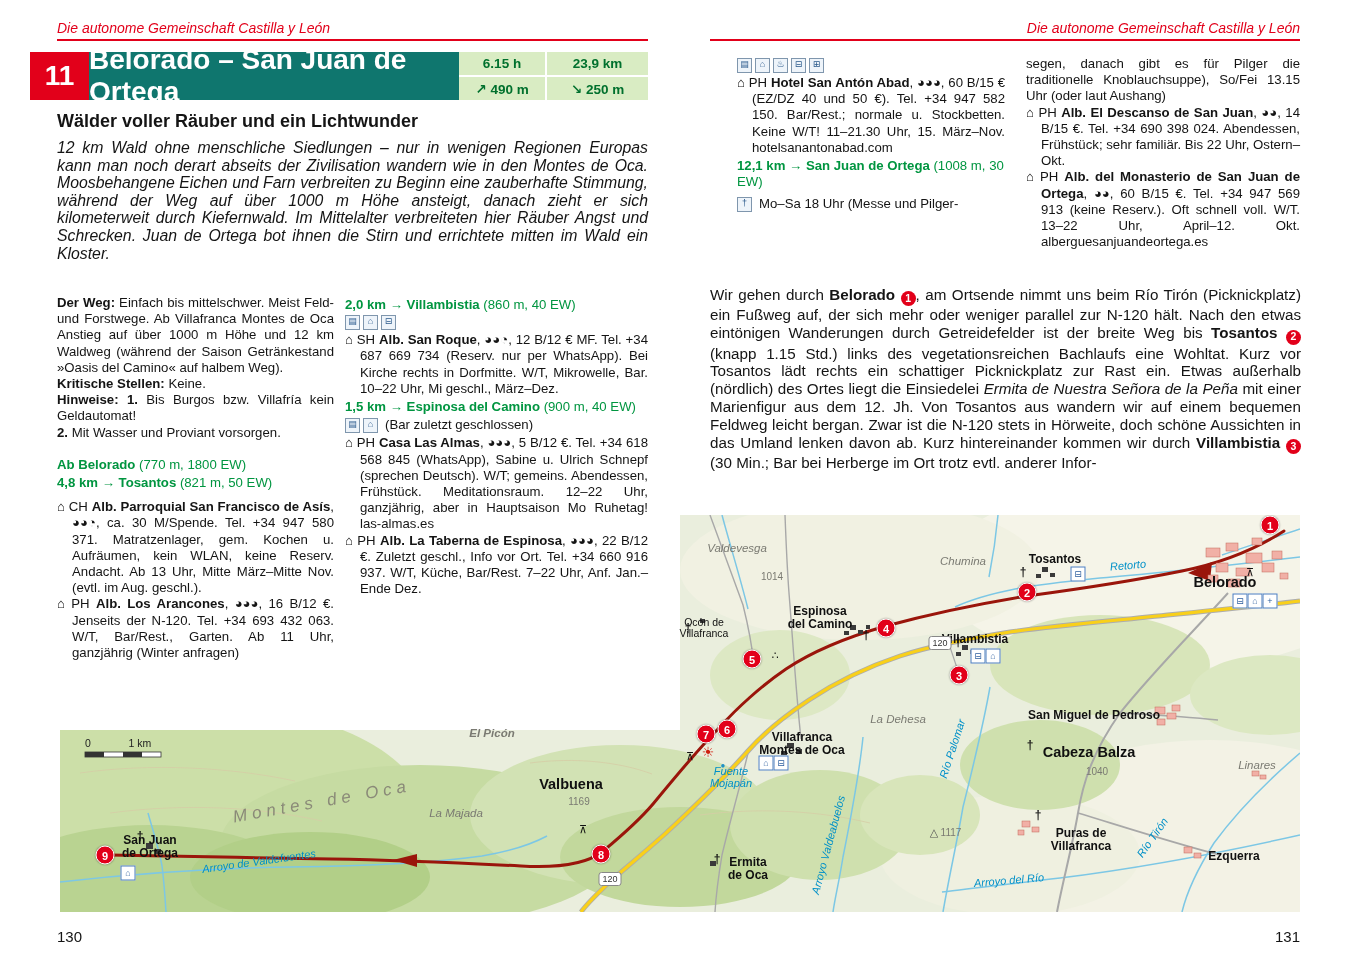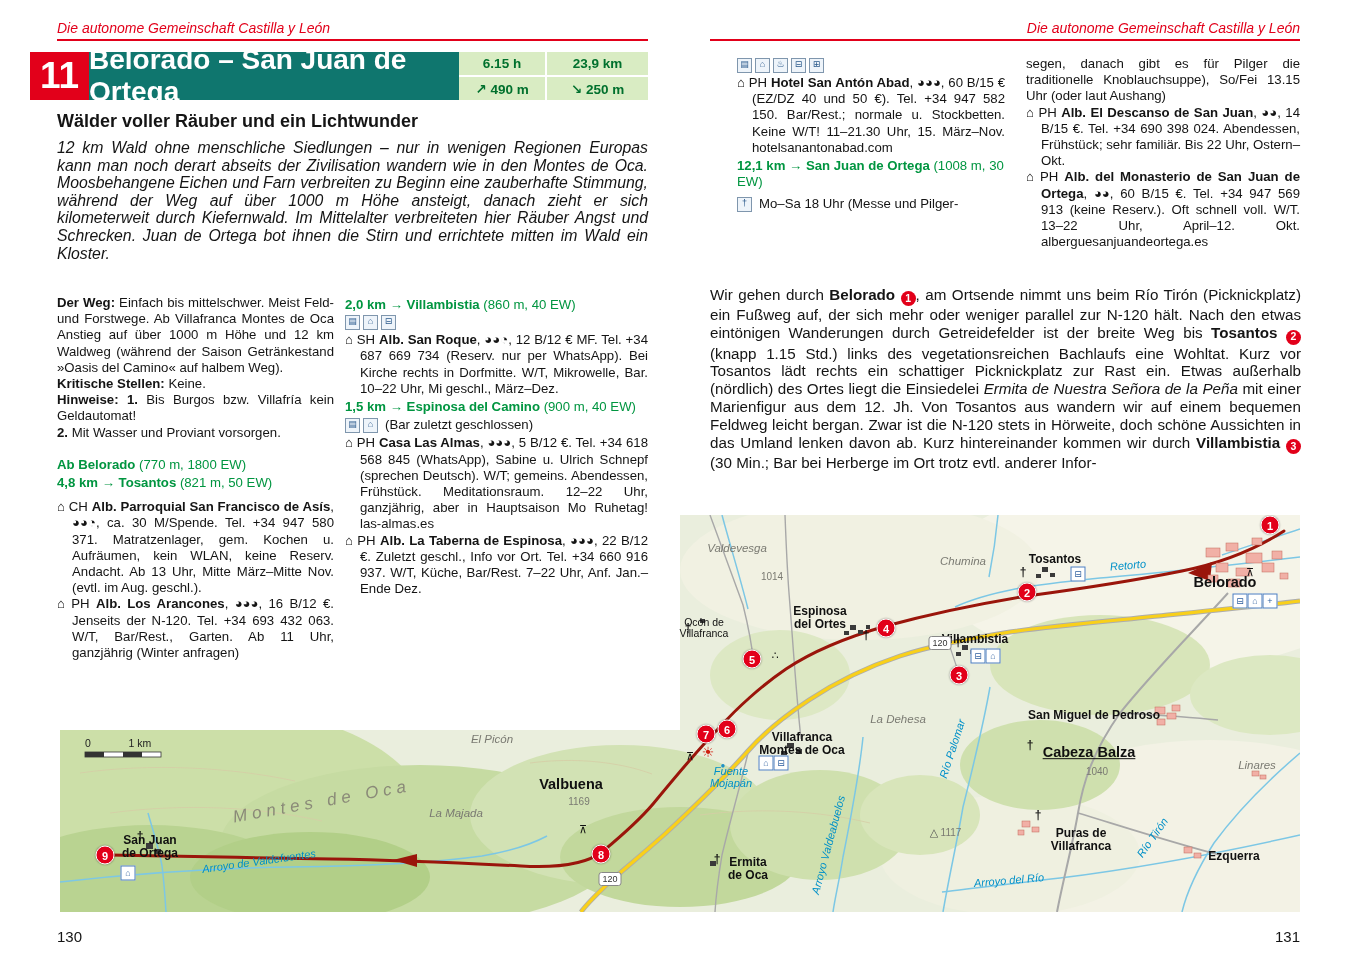--- a/index.html
+++ b/index.html
@@ -9,21 +9,21 @@
   
   .runhead{position:absolute;top:20px;font-style:italic;color:#e2001a;font-size:14px;}
   .runhead.left{left:57px;}
   .runhead.right{right:59px;text-align:right;}
   .redline{position:absolute;top:39px;height:2px;background:#e2001a;}
   .redline.left{left:57px;width:591px;}
   .redline.right{left:710px;width:590px;}
 
   
   .stage-no{position:absolute;left:30px;top:52px;width:59px;height:48px;background:#e2001a;
-            color:#fff;font-weight:bold;font-size:37px;display:flex;align-items:center;justify-content:center;}
+            color:#fff;font-weight:bold;font-size:28px;display:flex;align-items:center;justify-content:center;}
   .title-bar{position:absolute;left:89px;top:52px;width:370px;height:48px;background:#0f766e;
              color:#fff;font-weight:bold;font-size:28px;display:flex;align-items:center;justify-content:center;}
   .stats{position:absolute;left:459px;top:52px;width:189px;height:48px;background:#fff;
          display:grid;grid-template-columns:86px 1fr;grid-template-rows:1fr 1fr;gap:2px;}
   .stats .cell{background:#d9ecc3;color:#00702d;font-weight:bold;font-size:13.5px;
                display:flex;align-items:center;justify-content:center;}
 
   .headline{position:absolute;left:57px;top:111px;font-size:18px;font-weight:bold;}
   .intro{position:absolute;left:57px;top:139px;width:591px;font-style:italic;font-size:15.8px;
          line-height:17.6px;text-align:justify;}
@@ -272,36 +272,36 @@
       </g>
     </svg>
     <div id="map-overlays">
         <div class="ml gray" style="left: 677px; top: 33px;">Valdevesga</div>
         <div class="ml gray-sm" style="left: 712px; top: 62px;">1014</div>
         <div class="ml gray" style="left: 903px; top: 46px;">Chumina</div>
         <div class="ml town" style="left: 995px; top: 44px;">Tosantos</div>
         <div class="ml town-lg" style="left: 1165px; top: 68px;">Belorado</div>
         <div class="ml water" style="left: 1068px; top: 51px; transform: translate(-50%, -50%) rotate(-5deg);">Retorto</div>
         <div class="ml town" style="left: 760px; top: 103px;">Espinosa
-del Ortes</div>
+del Camino</div>
         <div class="ml town" style="left: 915px; top: 124px;">Villambistia</div>
         <div class="ml town-sm" style="left: 644px; top: 113px;">Ocón de
 Villafranca</div>
-        <div class="ml gray" style="left: 432px; top: 224px;">El Picón</div>
+        <div class="ml gray" style="left: 432px; top: 218px; font-weight: bold;">El Picón</div>
         <div class="ml town-lg" style="left: 511px; top: 270px;">Valbuena</div>
         <div class="ml gray-sm" style="left: 519px; top: 287px;">1169</div>
         <div class="ml gray" style="left: 396px; top: 298px;">La Majada</div>
         <div class="ml town" style="left: 742px; top: 229px;">Villafranca
 Montes de Oca</div>
         <div class="ml water" style="left: 671px; top: 263px;">Fuente
 Mojapán</div>
         <div class="ml gray" style="left: 838px; top: 204px;">La Dehesa</div>
         <div class="ml water" style="left: 893px; top: 234px; transform: translate(-50%, -50%) rotate(-72deg);">Río Palomar</div>
         <div class="ml town" style="left: 1034px; top: 200px;">San Miguel de Pedroso</div>
-        <div class="ml town-lg" style="left: 1029px; top: 238px; text-decoration: underline;">Cabeza Balza</div>
+        <div class="ml town-lg" style="left: 1029px; top: 238px;">Cabeza Balza</div>
         <div class="ml gray-sm" style="left: 1037px; top: 257px;">1040</div>
         <div class="ml gray" style="left: 1197px; top: 250px;">Linares</div>
         <div class="ml town" style="left: 1021px; top: 325px;">Puras de
 Villafranca</div>
         <div class="ml town" style="left: 1174px; top: 341px;">Ezquerra</div>
         <div class="ml water" style="left: 949px; top: 366px; transform: translate(-50%, -50%) rotate(-5deg);">Arroyo del Río</div>
         <div class="ml water" style="left: 1093px; top: 323px; transform: translate(-50%, -50%) rotate(-55deg);">Río Tirón</div>
         <div class="ml water" style="left: 769px; top: 330px; transform: translate(-50%, -50%) rotate(-75deg);">Arroyo Valdeabuelos</div>
         <div class="ml town" style="left: 90px; top: 332px;">San Juan
 de Ortega</div>

